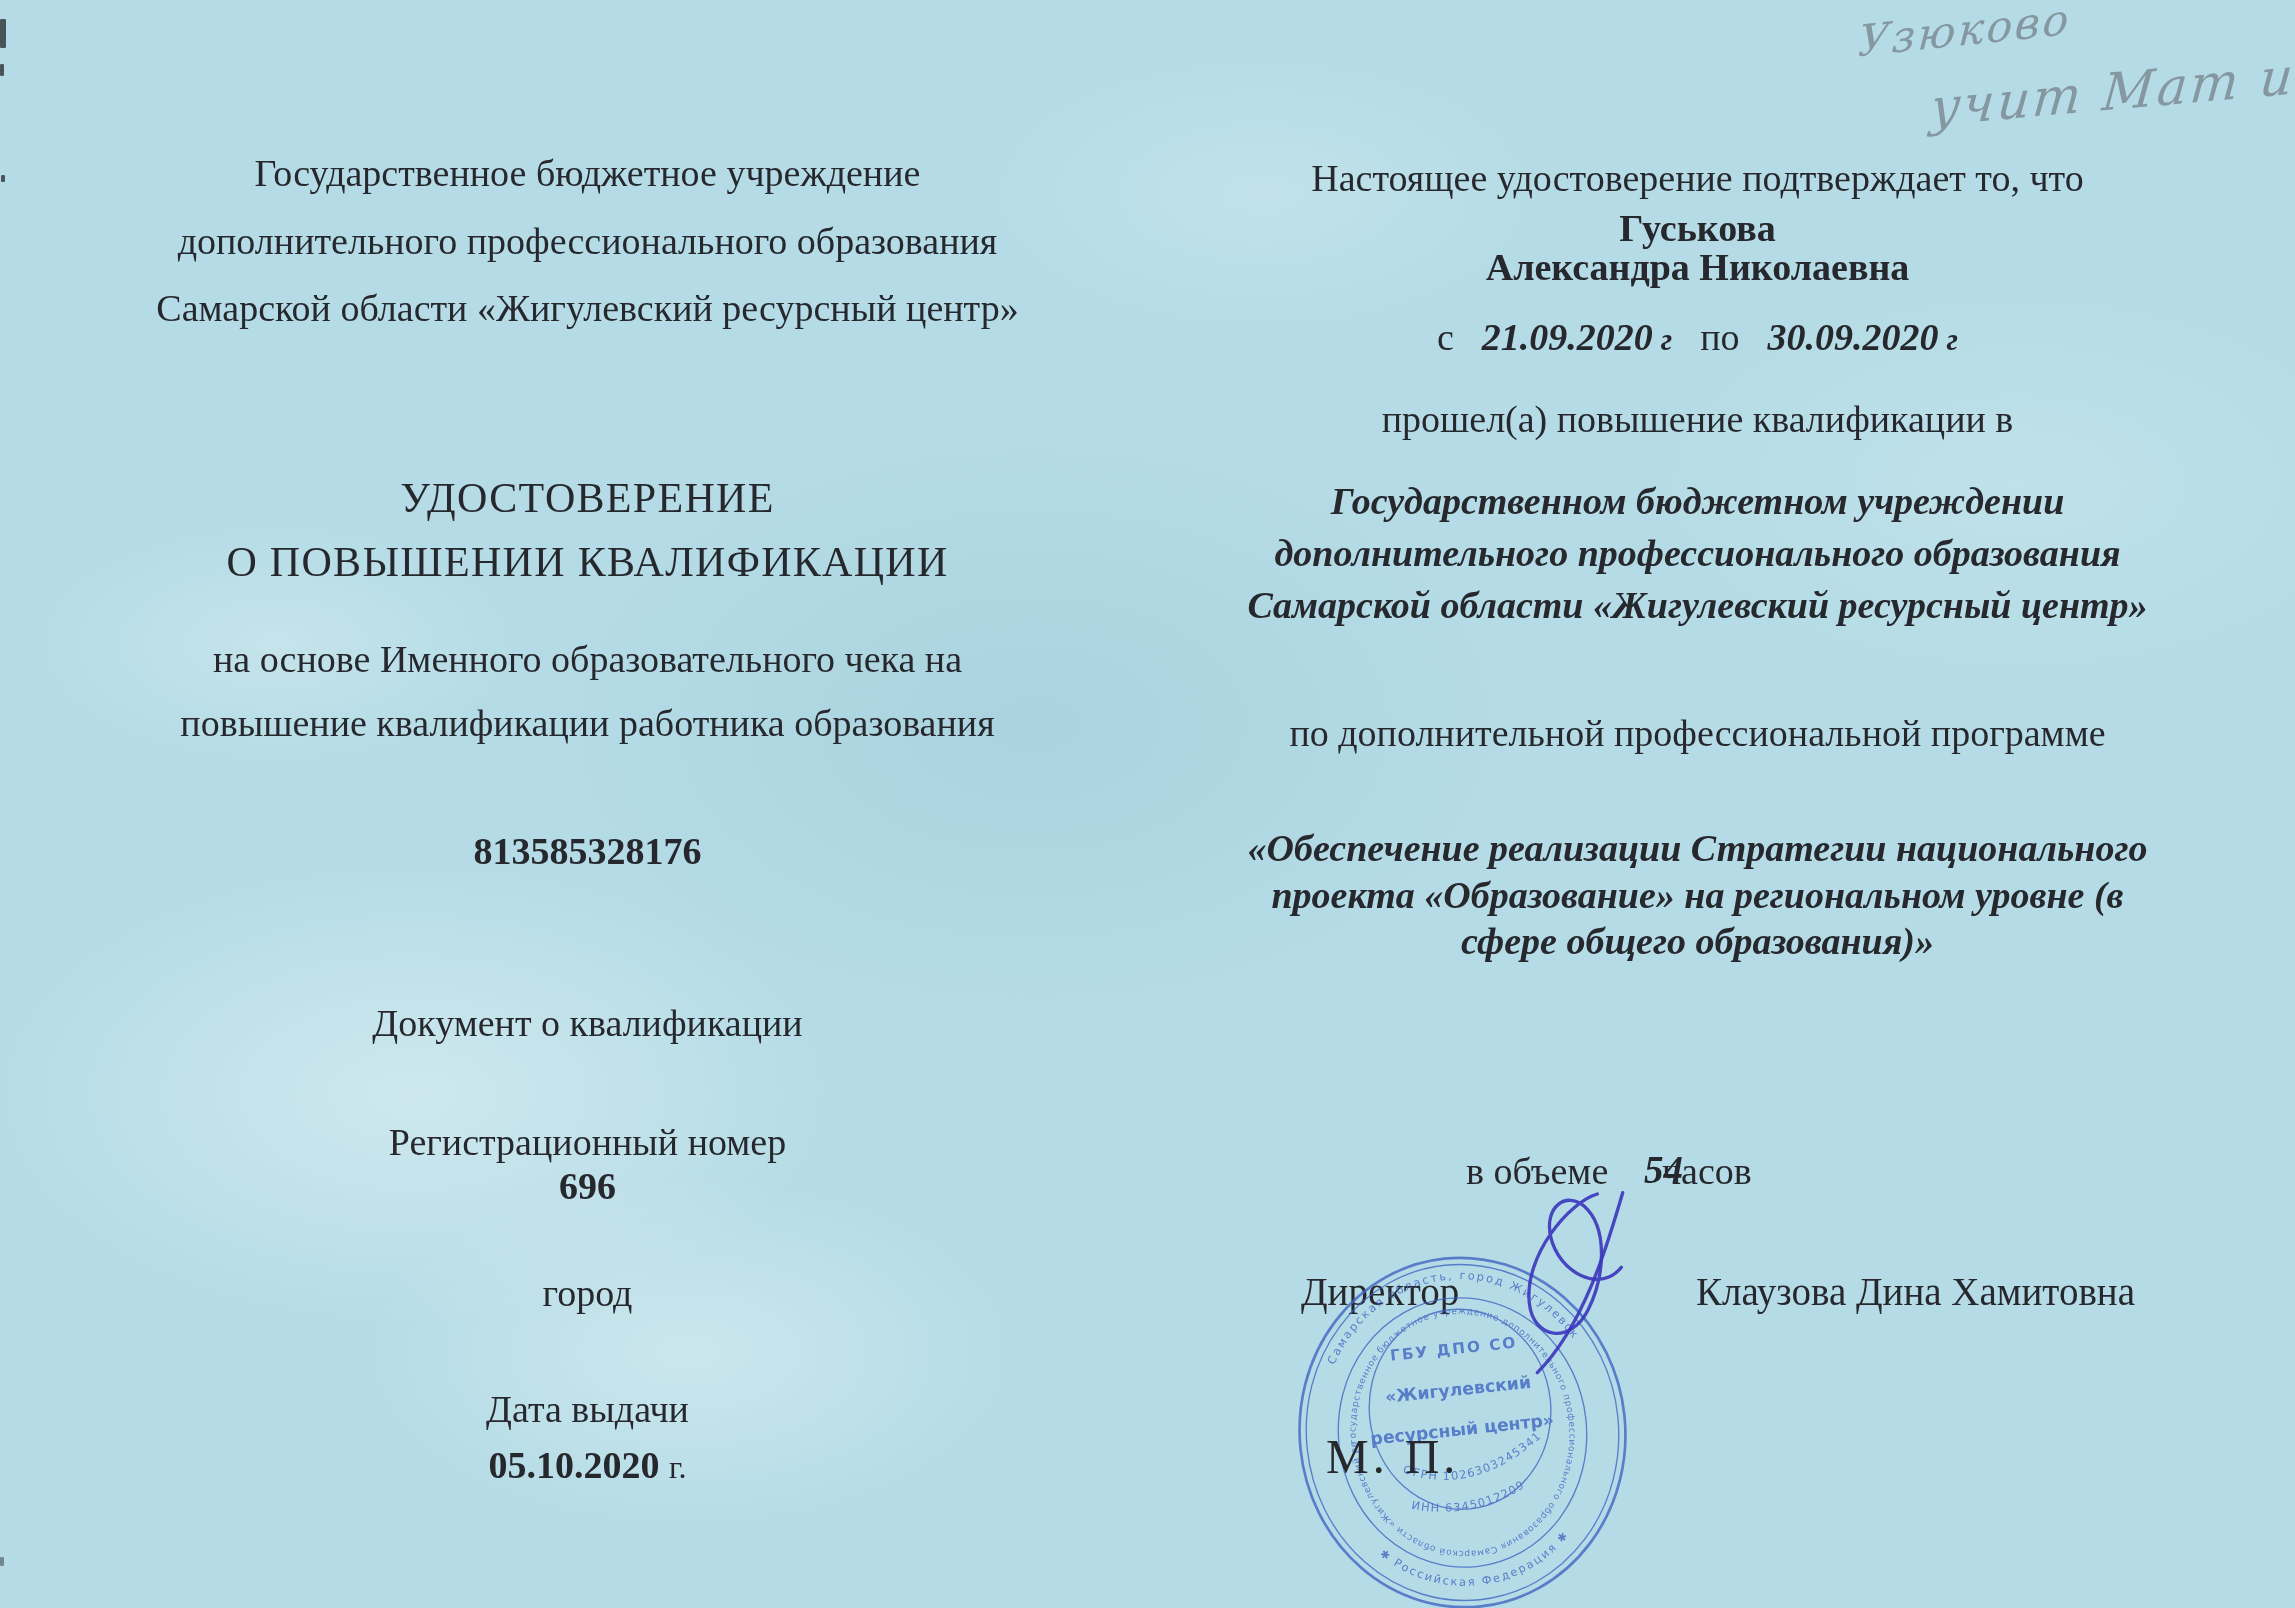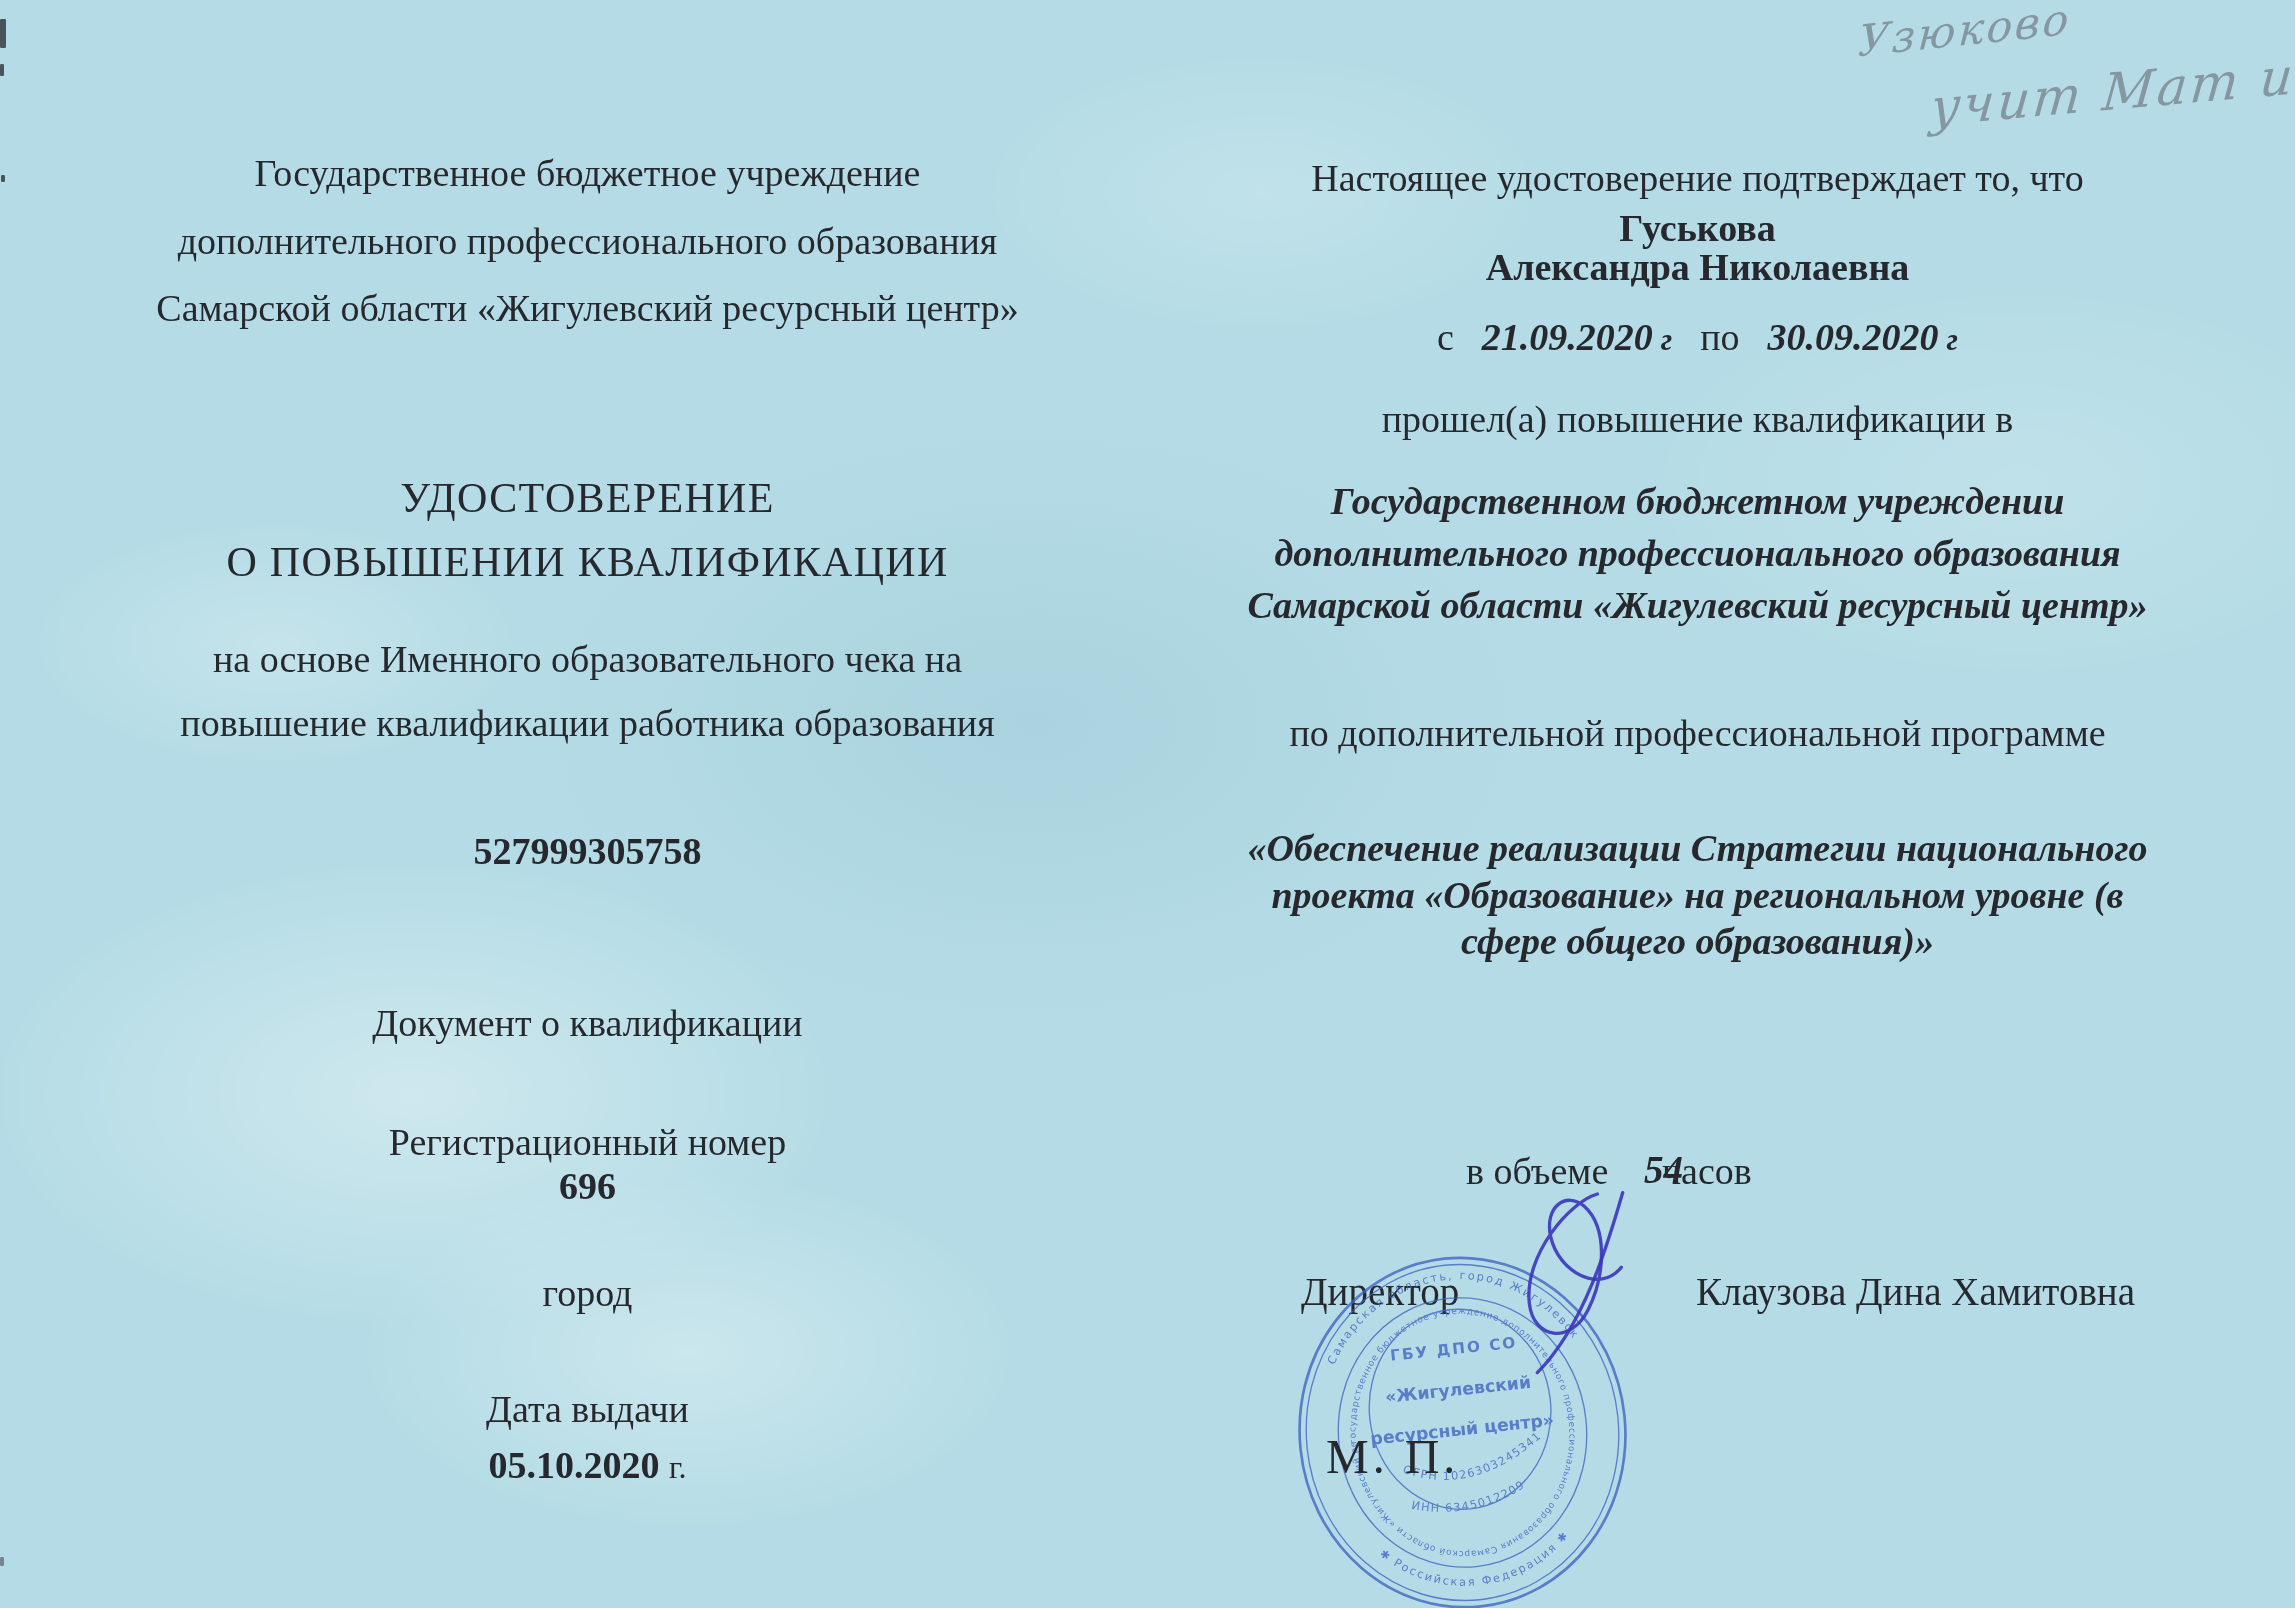--- a/index.html
+++ b/index.html
@@ -61,21 +61,21 @@
     <div class="line" style="top:152px;">Государственное бюджетное учреждение</div>
     <div class="line" style="top:220px;">дополнительного профессионального образования</div>
     <div class="line" style="top:287px;">Самарской области «Жигулевский ресурсный центр»</div>
 
     <div class="line title-line" style="top:474px;">УДОСТОВЕРЕНИЕ</div>
     <div class="line title-line" style="top:538px;">О ПОВЫШЕНИИ КВАЛИФИКАЦИИ</div>
 
     <div class="line" style="top:638px;">на основе Именного образовательного чека на</div>
     <div class="line" style="top:702px;">повышение квалификации работника образования</div>
 
-    <div class="line b" style="top:830px;">527999305758</div>
+    <div class="line b" style="top:830px;">813585328176</div>
 
     <div class="line" style="top:1002px;">Документ о квалификации</div>
 
     <div class="line" style="top:1113px;margin-top:8px;">Регистрационный номер</div>
     <div class="line b" style="top:1165px;">696</div>
 
     <div class="line" style="top:1272px;">город</div>
 
     <div class="line" style="top:1388px;">Дата выдачи</div>
     <div class="line" style="top:1444px;"><span class="b">05.10.2020</span> <span style="font-size:32px;">г.</span></div>

